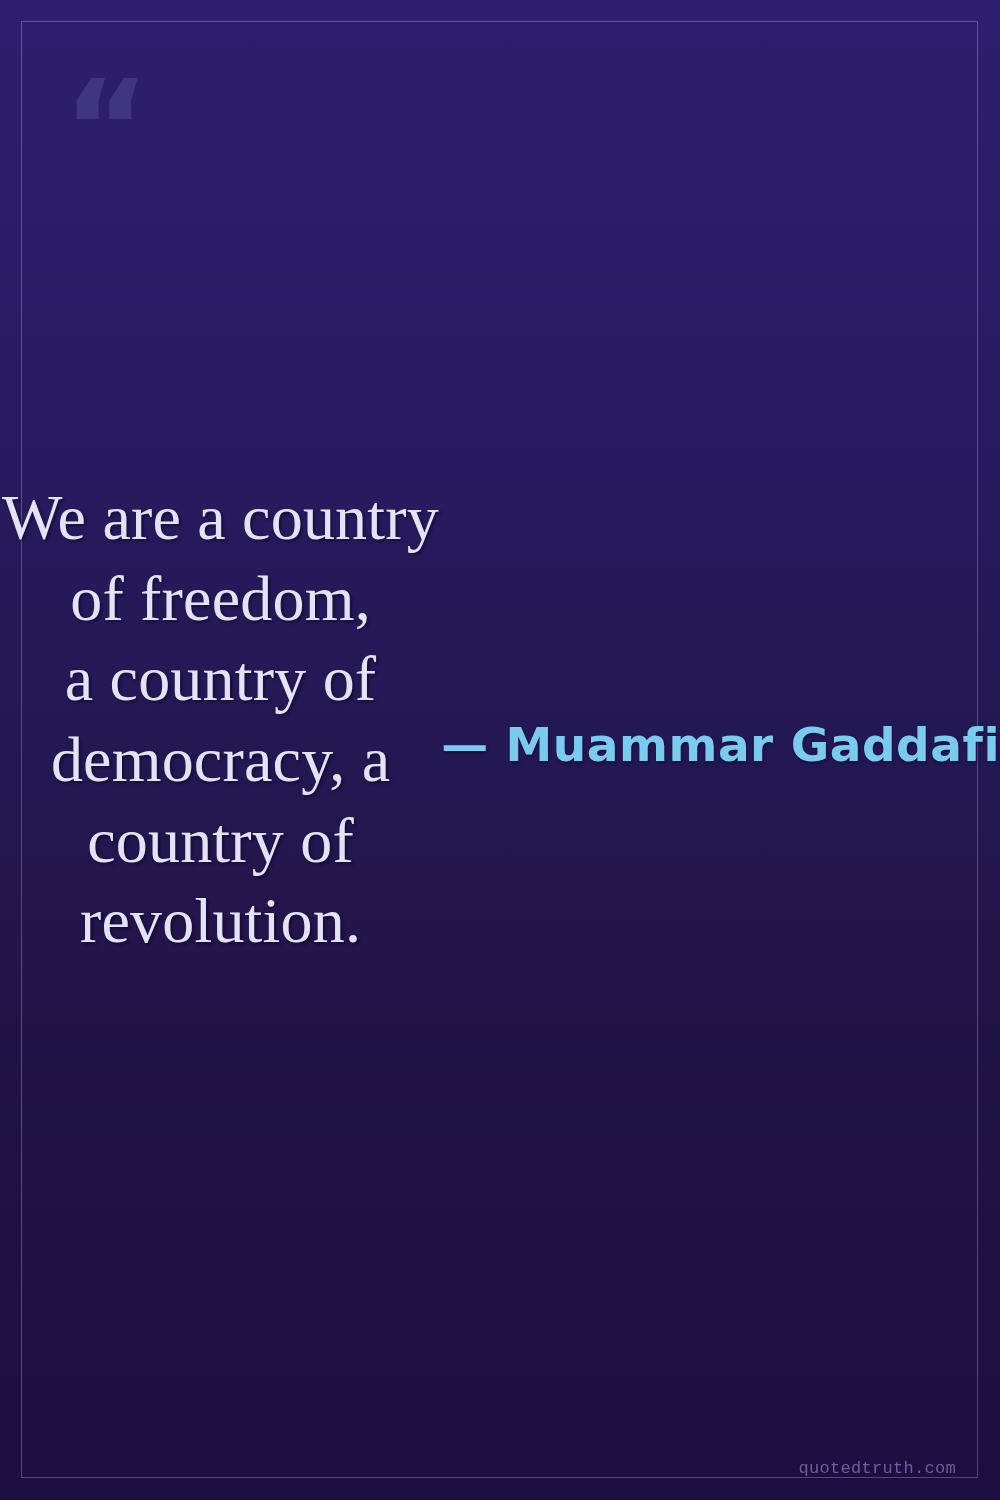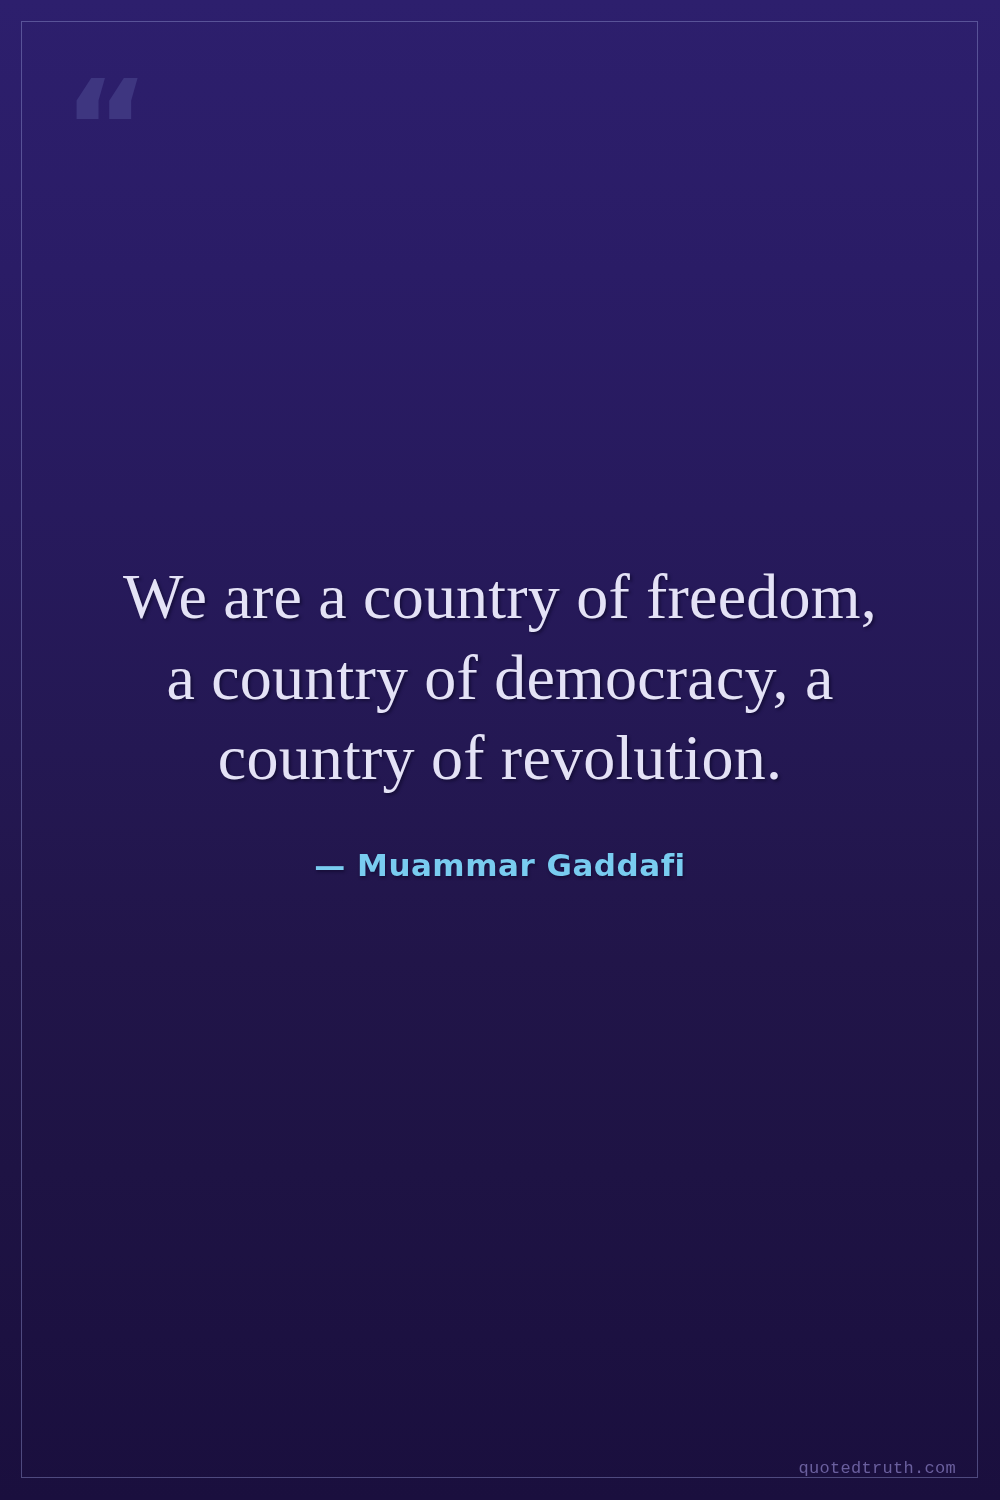--- a/index.html
+++ b/index.html
@@ -53,21 +53,20 @@
   }
 
   
   #content {
     position: absolute;
     left: 0;
     top: 0;
     width: 1000px;
     height: 1500px;
     display: flex;
-    flex-direction: column;
     align-items: center;
     justify-content: center;
     padding-bottom: 60px;
     box-sizing: border-box;
   }
 
   #quote-text {
     width: 860px;
     margin: 0;
     text-align: center;
@@ -78,21 +77,21 @@
     color: #e4e2f6;
     letter-spacing: 0.2px;
     text-shadow: 2px 2px 3px rgba(10, 5, 35, 0.55);
     white-space: pre-line;
   }
 
   #attribution {
     margin-top: 48px;
     font-family: "DejaVu Sans", "Liberation Sans", sans-serif;
     font-weight: 700;
-    font-size: 31px;
+    font-size: 47px;
     letter-spacing: 0.5px;
     color: #79ccf0;
     text-shadow: 1px 2px 3px rgba(10, 5, 35, 0.5);
     white-space: pre;
   }
 
   #watermark {
     position: absolute;
     right: 44px;
     bottom: 22px;

